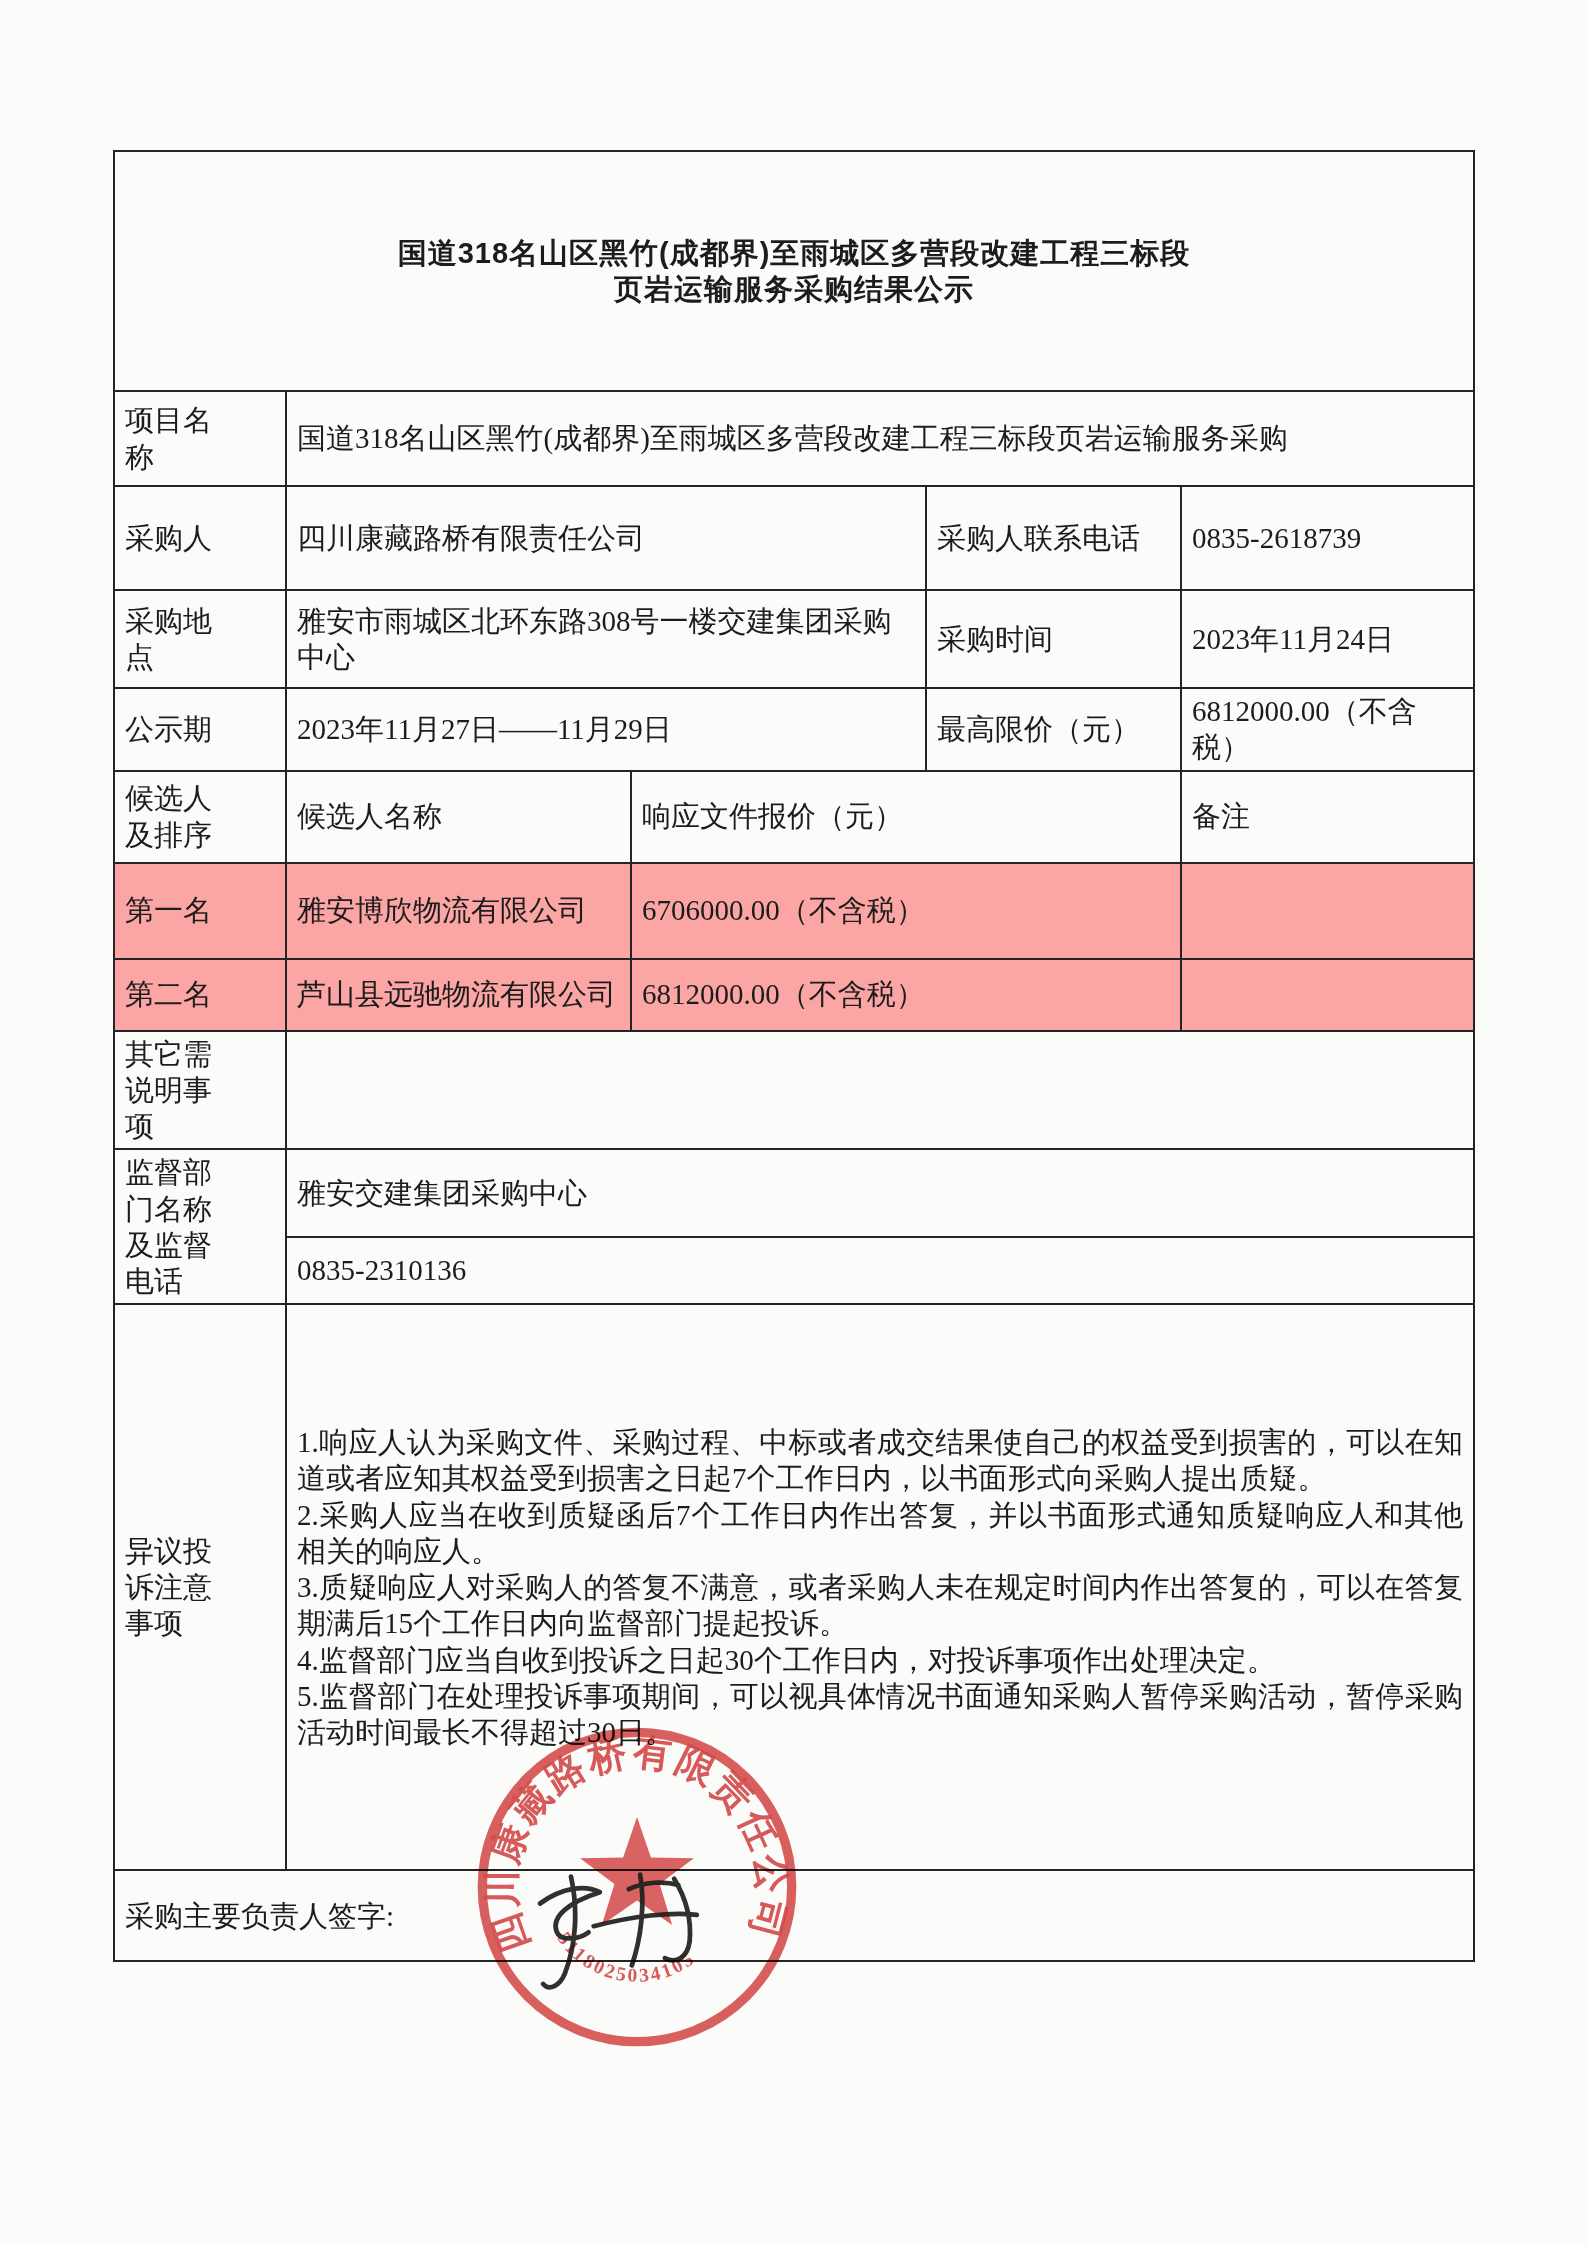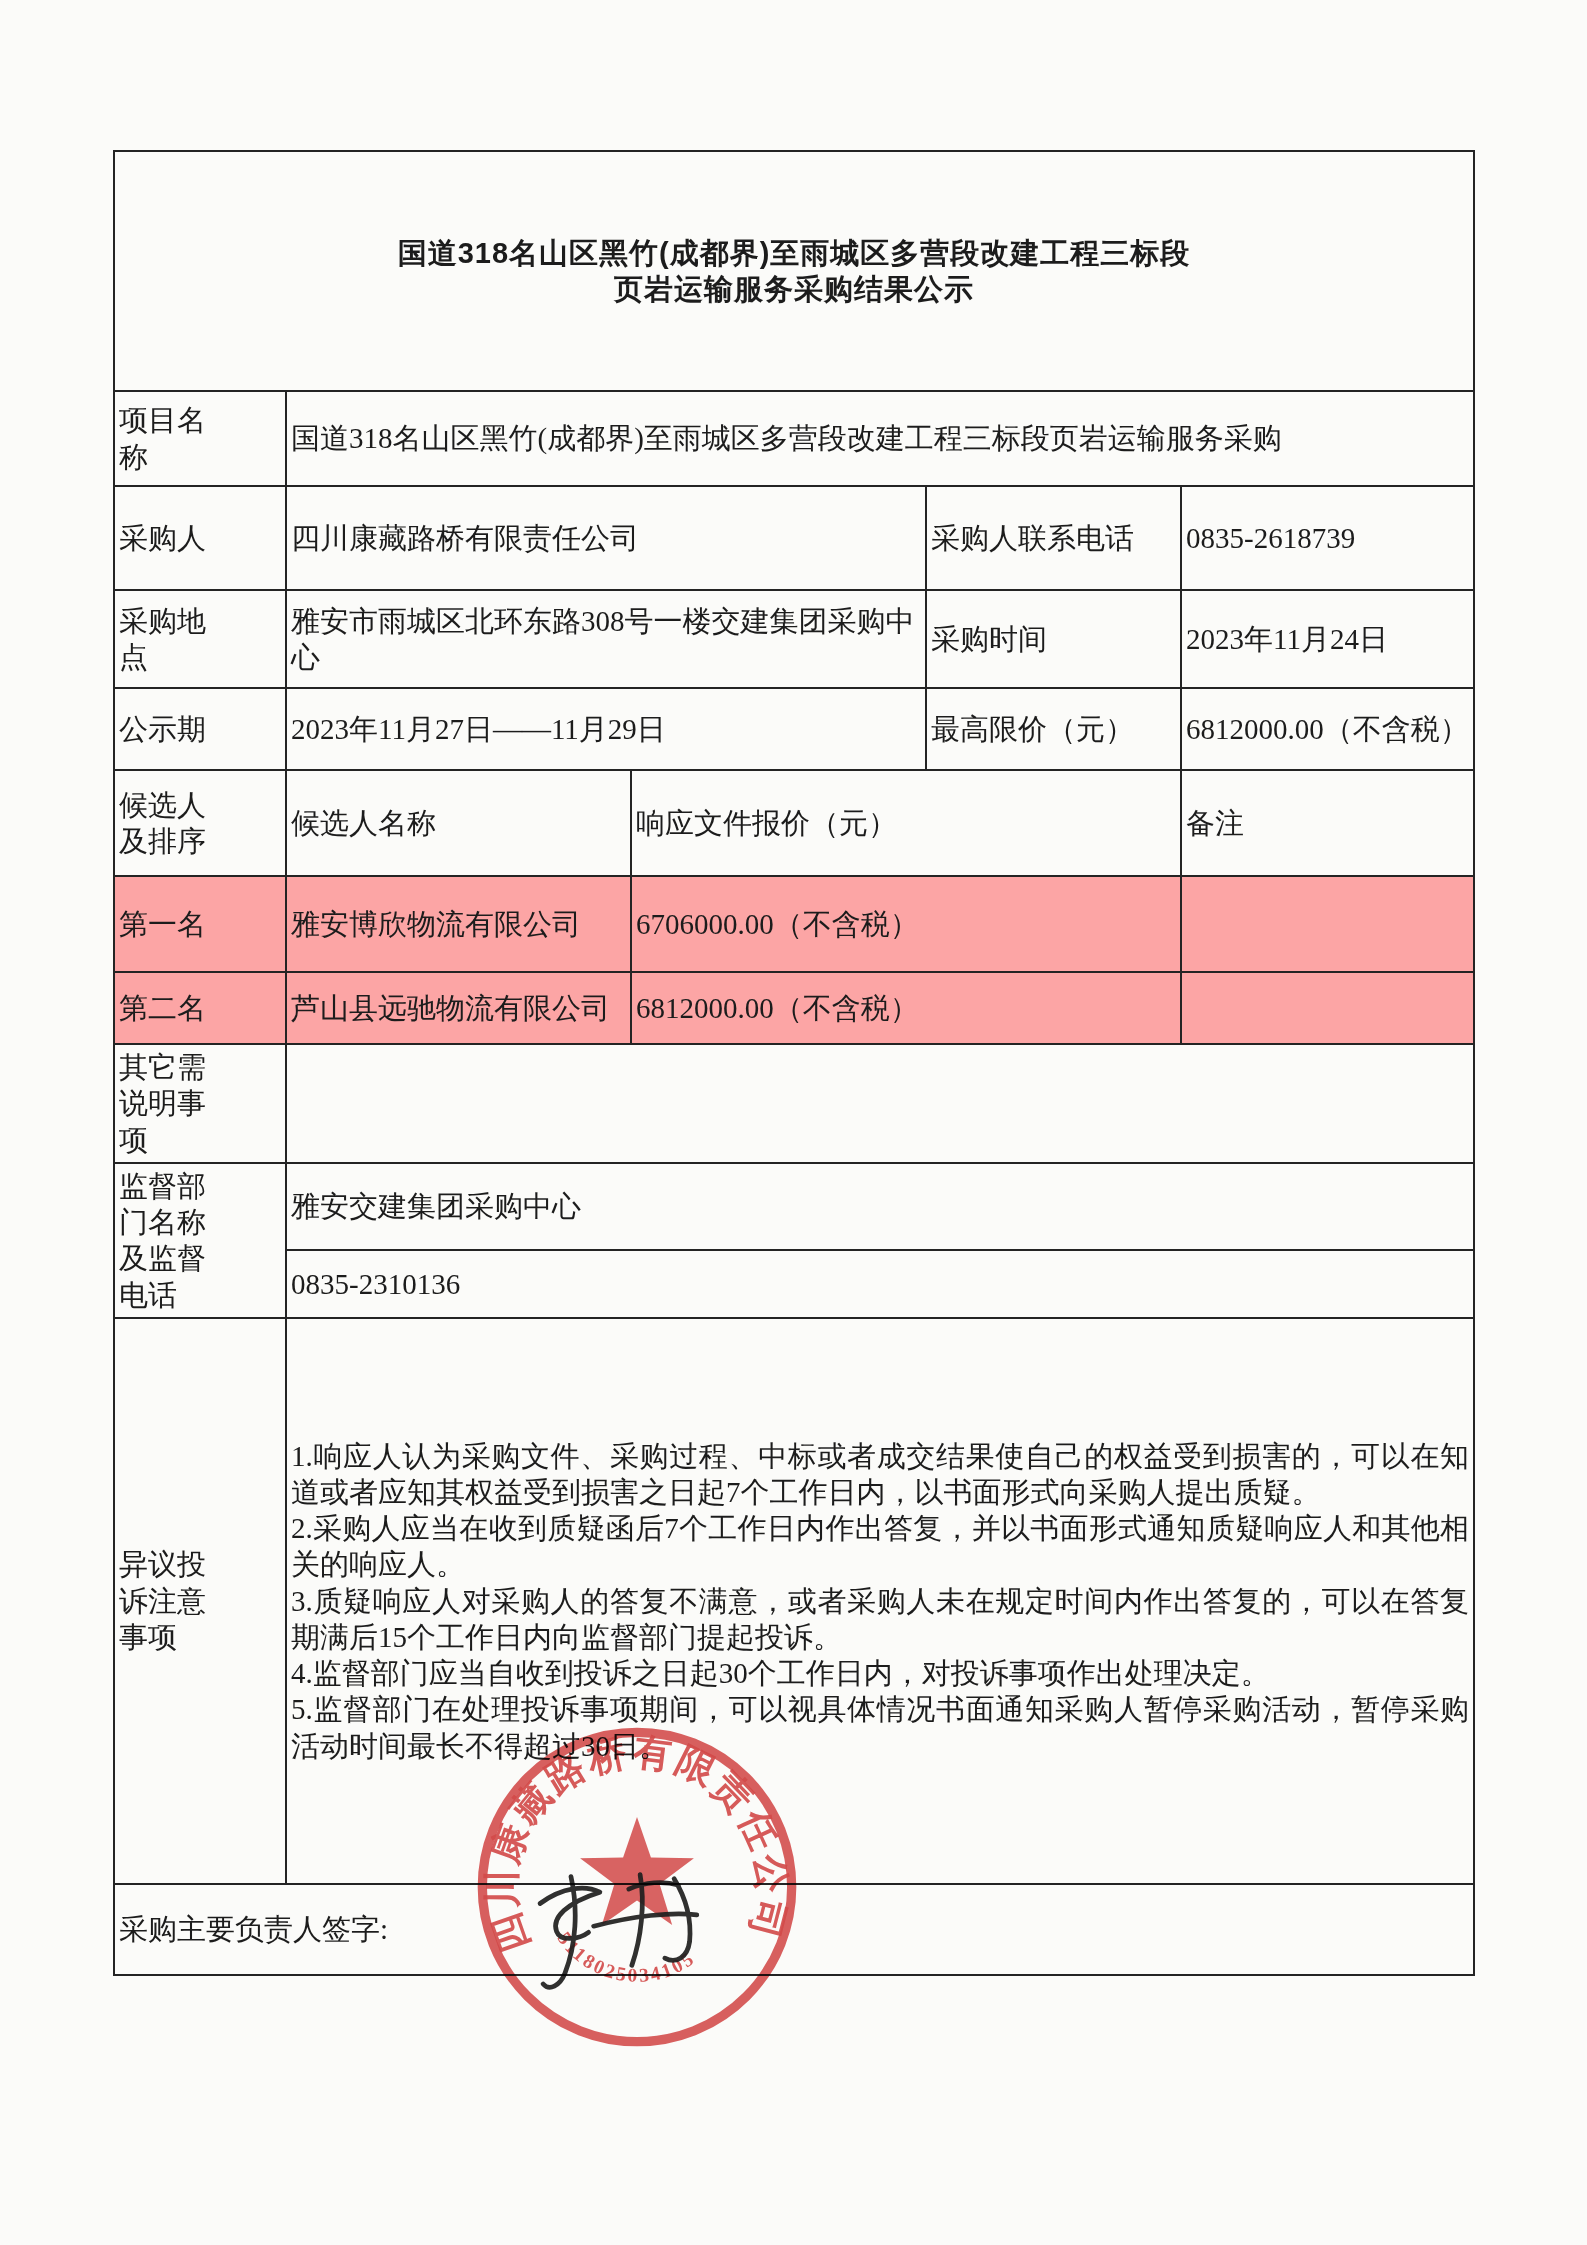--- a/index.html
+++ b/index.html
@@ -12,21 +12,21 @@
     overflow:hidden;
   }
   table.doc{
     position:absolute;left:113px;top:150px;
     width:1360px;
     border-collapse:collapse;
     table-layout:fixed;
   }
   table.doc td{
     border:2.6px solid #242424;
-    padding:4px 4px;
+    padding:4px 10px;
     font-size:29px;
     line-height:1.25;
     vertical-align:middle;
     overflow:hidden;
     word-break:break-word;
     margin-left:8px;
   }
   td.title-cell{
     text-align:center;
     font-family:"Liberation Sans","DejaVu Sans",sans-serif;
@@ -93,21 +93,21 @@
       <td class="center">2023年11月24日</td>
     </tr>
 
     <tr style="height:82px">
       <td class="lbl">公示期</td>
       <td colspan="2">2023年11月27日——11月29日</td>
       <td class="center">最高限价（元）</td>
       <td class="center">6812000.00（不含税）</td>
     </tr>
 
-    <tr style="height:106px">
+    <tr style="height:92px">
       <td class="lbl"><span class="w3">候选人及排序</span></td>
       <td class="center">候选人名称</td>
       <td colspan="2" class="center">响应文件报价（元）</td>
       <td class="center">备注</td>
     </tr>
 
     <tr style="height:96px" class="shade">
       <td class="center">第一名</td>
       <td class="center">雅安博欣物流有限公司</td>
       <td colspan="2" class="center">6706000.00（不含税）</td>

